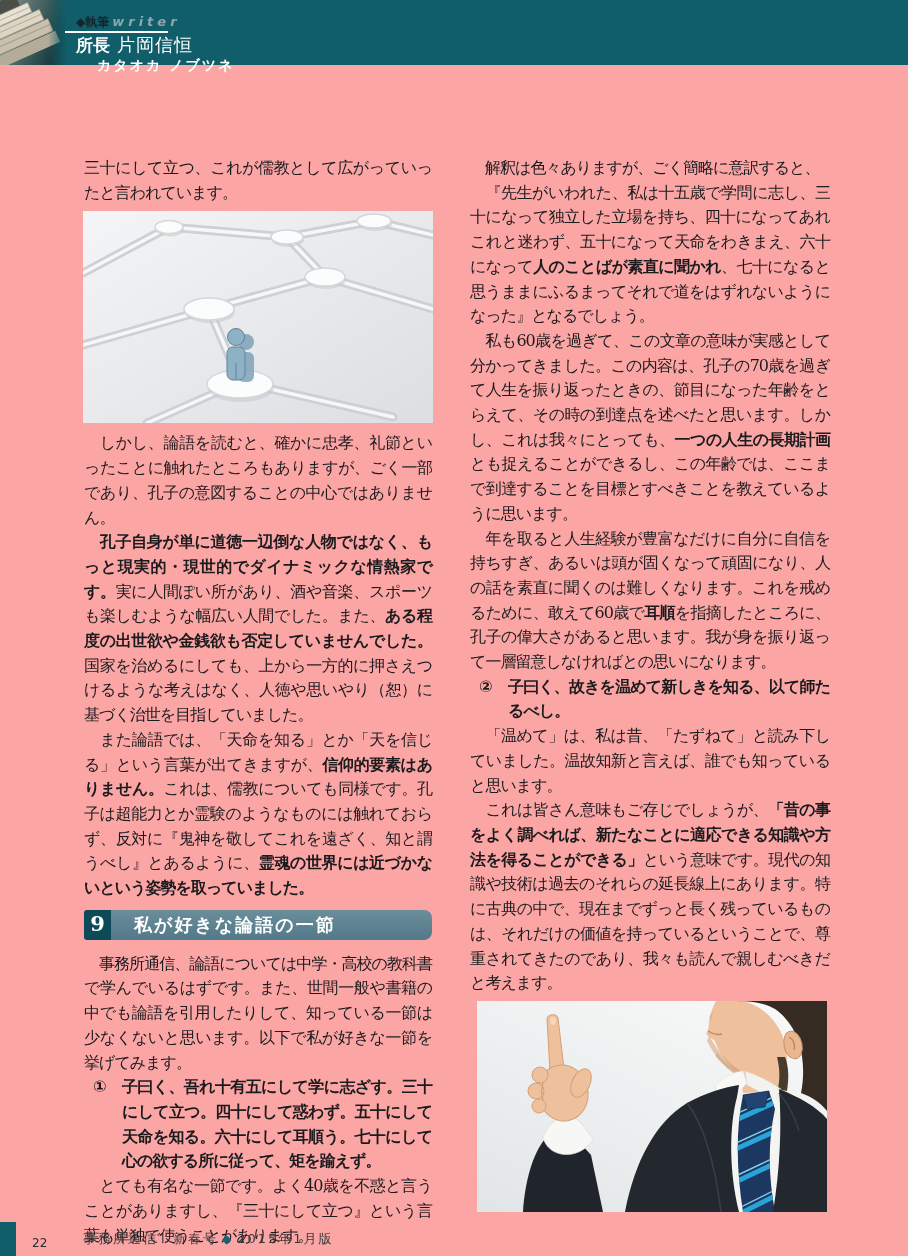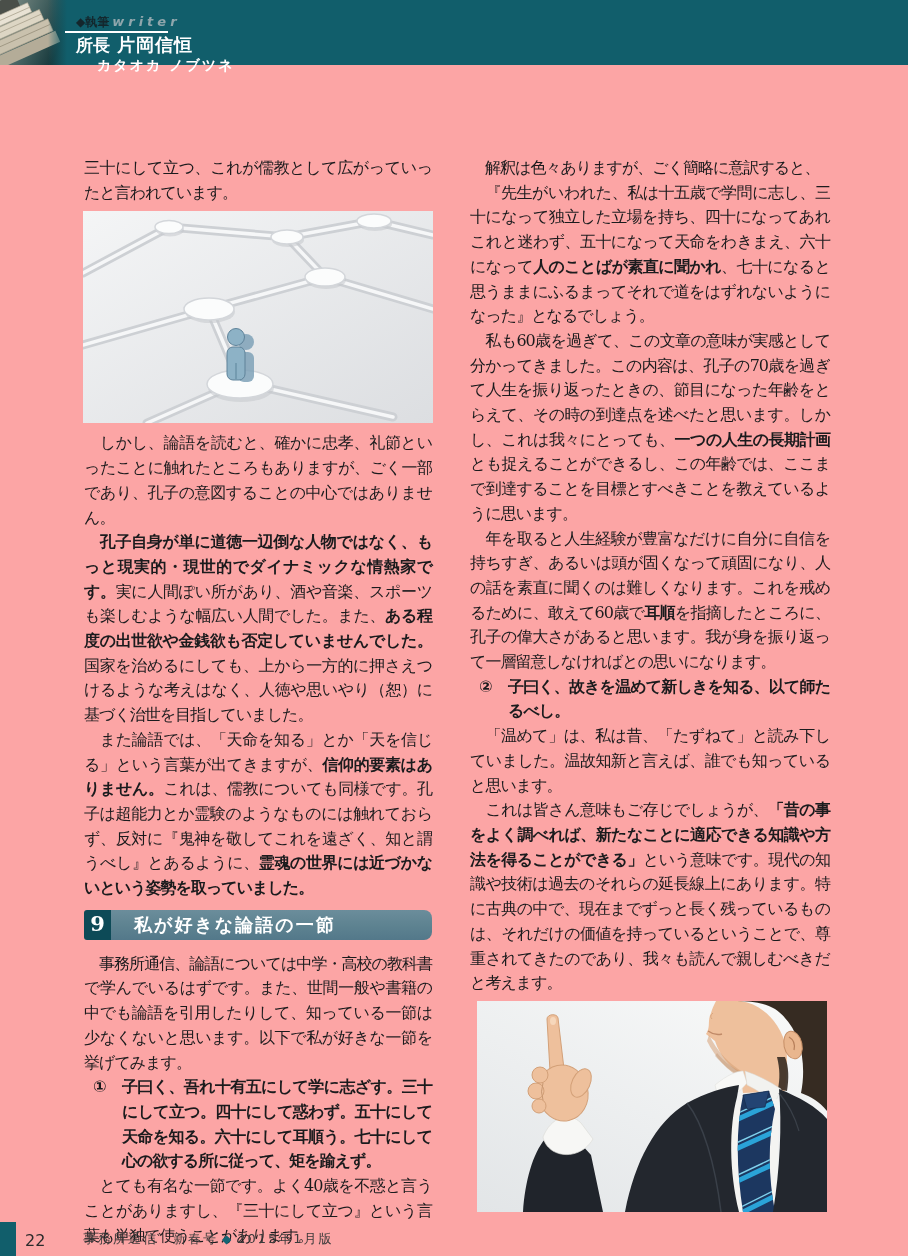--- a/index.html
+++ b/index.html
@@ -9,21 +9,21 @@
   
   .hdr{position:absolute;left:0;top:0;width:908px;height:65px;background:#115e6b;}
   .hdr-photo{position:absolute;left:0;top:0;width:67px;height:65px;display:block;}
   .hdr-text{position:absolute;left:76px;top:15px;font-family:"DejaVu Sans","Liberation Sans",sans-serif;}
   .hdr-tagline{font-size:12px;font-weight:bold;line-height:13px;white-space:nowrap;}
   .hdr-tag{color:#14262c;}
   .hdr-writer{font-style:italic;color:#8fa6ac;letter-spacing:4px;font-size:13px;margin-left:3px;}
   .hdr-rule{height:2px;background:#ffffff;width:103px;margin:2px 0 3px -11px;}
   .hdr-nameline{white-space:nowrap;line-height:18px;}
   .hdr-role{color:#ffffff;font-size:17px;font-weight:bold;margin-right:7px;}
-  .hdr-name{color:#ffffff;font-size:18px;font-weight:bold;letter-spacing:1px;}
+  .hdr-name{color:#ffffff;font-size:18px;font-weight:normal;letter-spacing:1px;}
   .hdr-kana{color:#ffffff;font-size:14px;font-weight:bold;letter-spacing:2px;margin-left:21px;margin-top:2px;}
 
   
   .col{position:absolute;top:156px;font-size:16px;line-height:24.7px;letter-spacing:-1px;
        text-align:justify;}
   .col-left{left:84px;width:348px;}
   .col-right{left:470px;width:360px;}
   .col p{margin:0;}
   b{font-weight:bold;}
 
@@ -41,22 +41,22 @@
            color:#fff;font-size:18px;font-weight:bold;letter-spacing:2px;
            line-height:30px;padding-left:23px;white-space:nowrap;}
 
   
   .quote{font-family:"DejaVu Sans","Liberation Sans",sans-serif;font-weight:600;
          position:relative;padding-left:38px;}
   .quote .marker{position:absolute;left:9px;top:0;}
 
   
   .ftr-block{position:absolute;left:0;bottom:0;width:16px;height:34px;background:#115e6b;}
-  .ftr-pagenum{position:absolute;left:25px;bottom:6px;font-family:"DejaVu Sans","Liberation Sans",sans-serif;
-               font-size:16px;color:#2b2b2b;}
+  .ftr-pagenum{position:absolute;left:32px;bottom:6px;font-family:"DejaVu Sans","Liberation Sans",sans-serif;
+               font-size:12px;color:#2b2b2b;}
   .ftr-info{position:absolute;left:83px;bottom:8px;font-family:"DejaVu Sans","Liberation Sans",sans-serif;
             font-size:13px;letter-spacing:2px;color:#3a3a3a;white-space:nowrap;}
   .ftr-diamond{color:#156473;font-size:12px;margin:0 4px;}
 </style>
 </head>
 <body>
 
 <div class="page">
 
   <div class="hdr">

